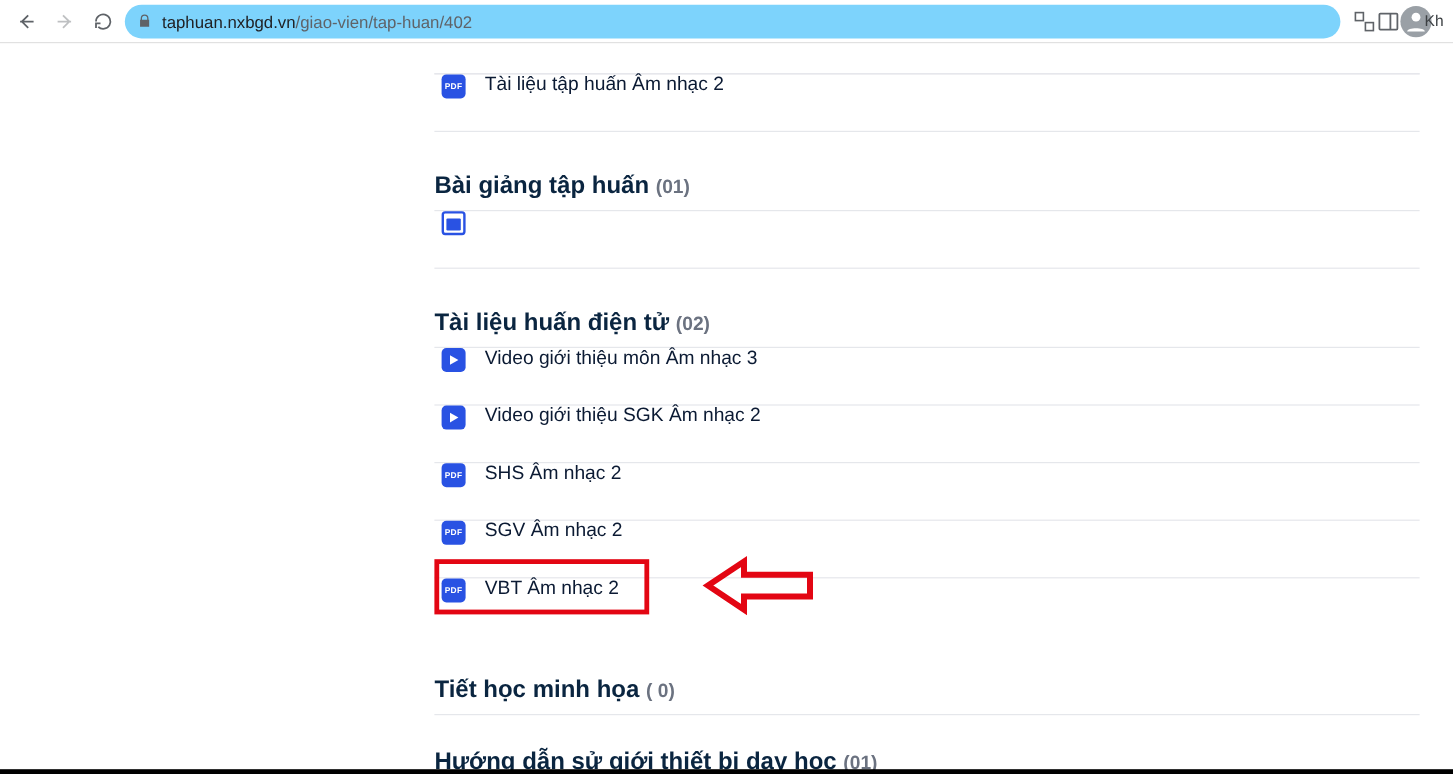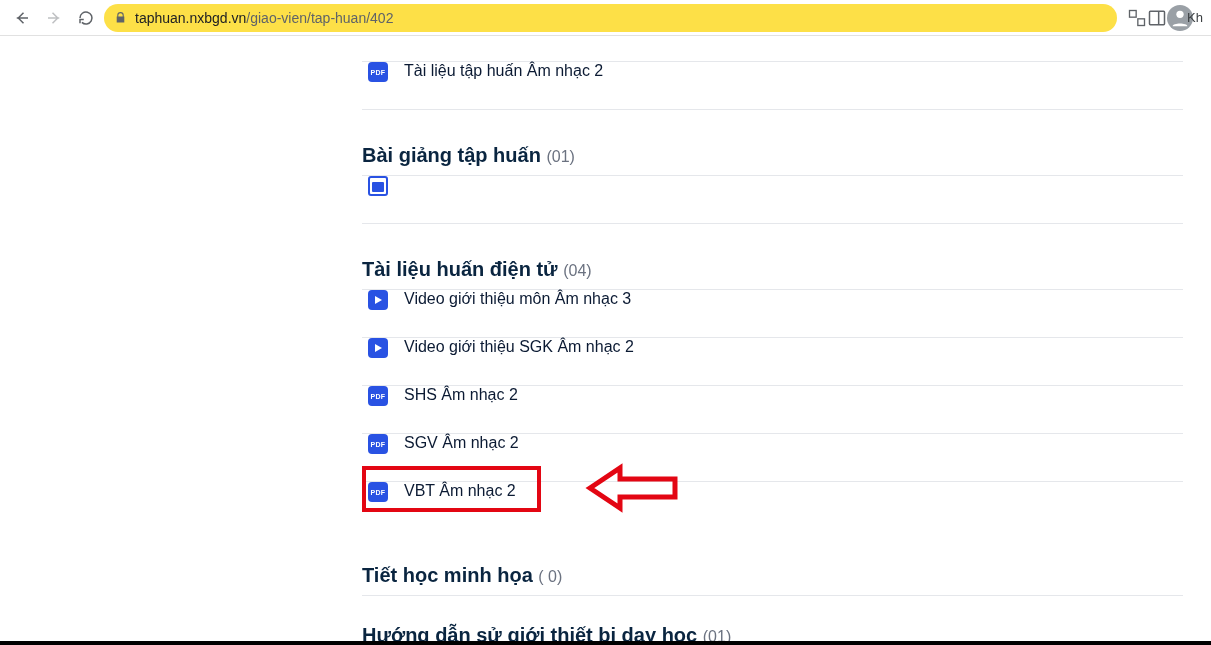--- a/index.html
+++ b/index.html
@@ -1,33 +1,33 @@
 <!DOCTYPE html>
 <html><head>
 <meta charset="utf-8">
 <style>
   * { margin: 0; padding: 0; box-sizing: border-box; }
   html, body { width: 1211px; height: 645px; font-family: Arial, Helvetica, sans-serif; background: #fff; overflow: hidden; }
   
   .chrome-bar { height: 36px; display: flex; align-items: center; padding: 0 8px; border-bottom: 1px solid #e1e1e1; color: #5f6368; }
   .nav-btn { width: 28px; height: 28px; display: flex; align-items: center; justify-content: center; border-radius: 50%; margin-right: 4px; cursor: pointer; }
   .nav-btn svg { width: 18px; height: 18px; }
-  .url-area { flex: 1; display: flex; align-items: center; background: #fde047; border-radius: 14px; height: 28px; padding: 0 10px; font-size: 14px; color: #202124; }
+  .url-area { flex: 1; display: flex; align-items: center; background: #7dd3fc; border-radius: 14px; height: 28px; padding: 0 10px; font-size: 14px; color: #202124; }
   .url-area .lock { margin-right: 8px; display:flex; align-items:center; }
   .url-path { color: #5f6368; }
   .chrome-right { display: flex; align-items: center; margin-left: 10px; }
   .chrome-right .icon { width: 20px; height: 20px; display:flex; align-items:center; justify-content:center; }
   .avatar { width: 26px; height: 26px; border-radius: 50%; background:#9aa0a6; display:flex; align-items:center; justify-content:center; }
   .avatar svg { width:22px; height:22px; }
   .username { font-size: 13px; color:#3c4043; margin-left:-6px; }
   
   .page { position: relative; padding-left: 362px; padding-right: 30px; padding-top: 0; }
   .content { width: 821px; }
   .section-title { font-size: 20px; font-weight: 700; color: #0a2540; margin-top: 34px; margin-bottom: 8px; }
-  .section-title .count { font-weight: 400; color: #6b7280; font-size: 16px; }
+  .section-title .count { font-weight: 700; color: #6b7280; font-size: 16px; }
   .hr { height: 1px; background: #e5e7eb; width: 100%; }
   .item { display: flex; align-items: flex-start; height: 48px; border-bottom: 1px solid #e5e7eb; }
   .item:last-child { border-bottom: none; }
   .badge { width: 20px; height: 20px; border-radius: 4px; display: flex; align-items: center; justify-content: center; margin-left: 6px; margin-right: 16px; flex: 0 0 20px; }
   .badge-pdf { background: #2952e3; color: #fff; font-size: 7px; font-weight: 700; letter-spacing: .3px; }
   .badge-slide { border: 2px solid #2952e3; border-radius: 3px; position: relative; }
   .badge-slide::after { content:""; display:block; width:12px; height:10px; background:#2952e3; border-radius:1px; position:absolute; left:2px; top:4px; }
   .badge-video { background: #2952e3; }
   .badge-video svg { width: 10px; height: 10px; fill: #fff; }
   .item-label { font-size: 16px; color: #0b1a33; }
@@ -102,21 +102,21 @@
       <span>Bài giảng tập huấn</span>
       <span class="count">(01)</span>
     </div>
     <div class="hr"></div>
     <div class="item">
       <span class="badge badge-slide"></span>
     </div>
 
     <div class="section-title">
       <span>Tài liệu huấn điện tử</span>
-      <span class="count">(04)</span>
+      <span class="count">(02)</span>
     </div>
     <div class="hr"></div>
     <div class="item">
       <span class="badge badge-video">
           <svg viewBox="0 0 10 10">
             <polygon points="2,1 9,5 2,9"></polygon>
           </svg>
         </span>
       <span class="item-label">Video giới thiệu môn Âm nhạc 3</span>
     </div>

